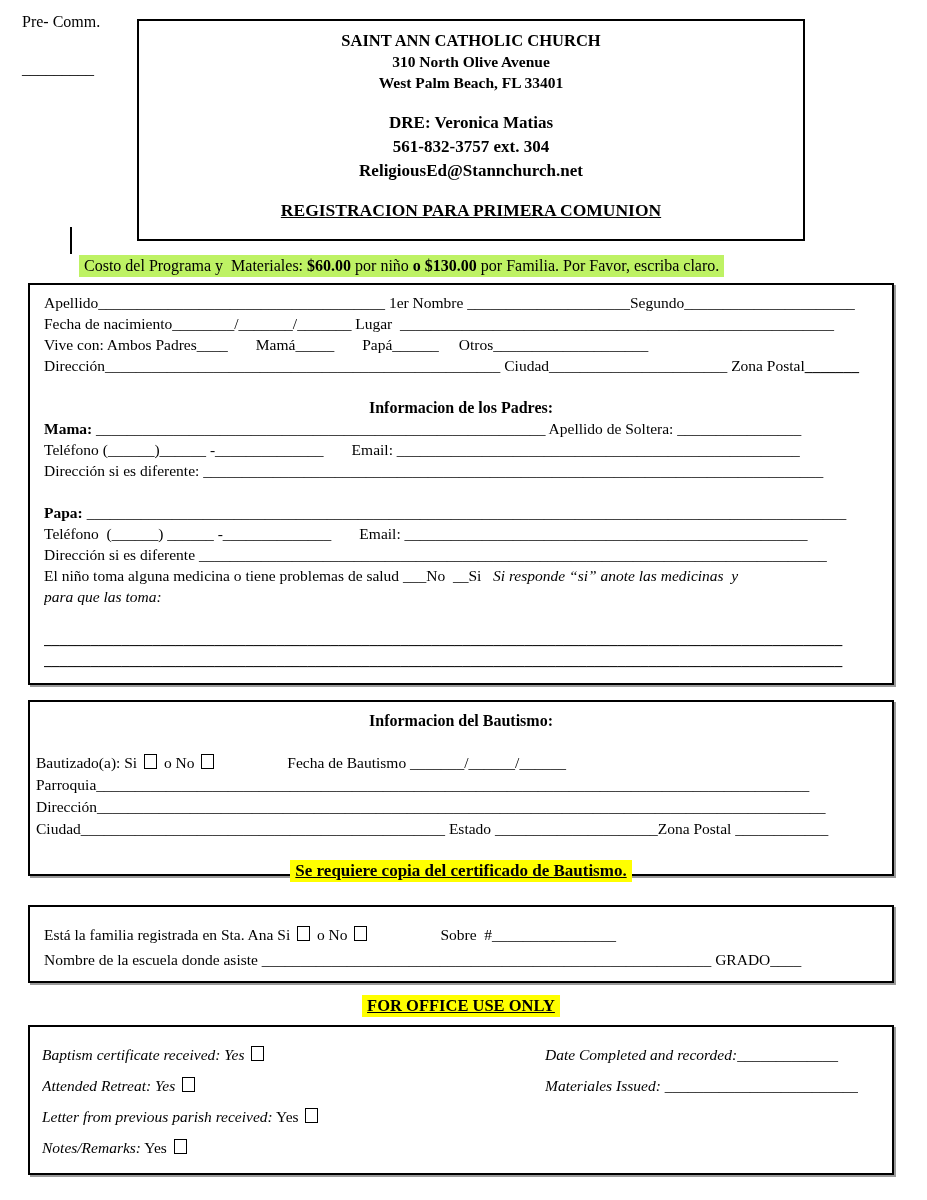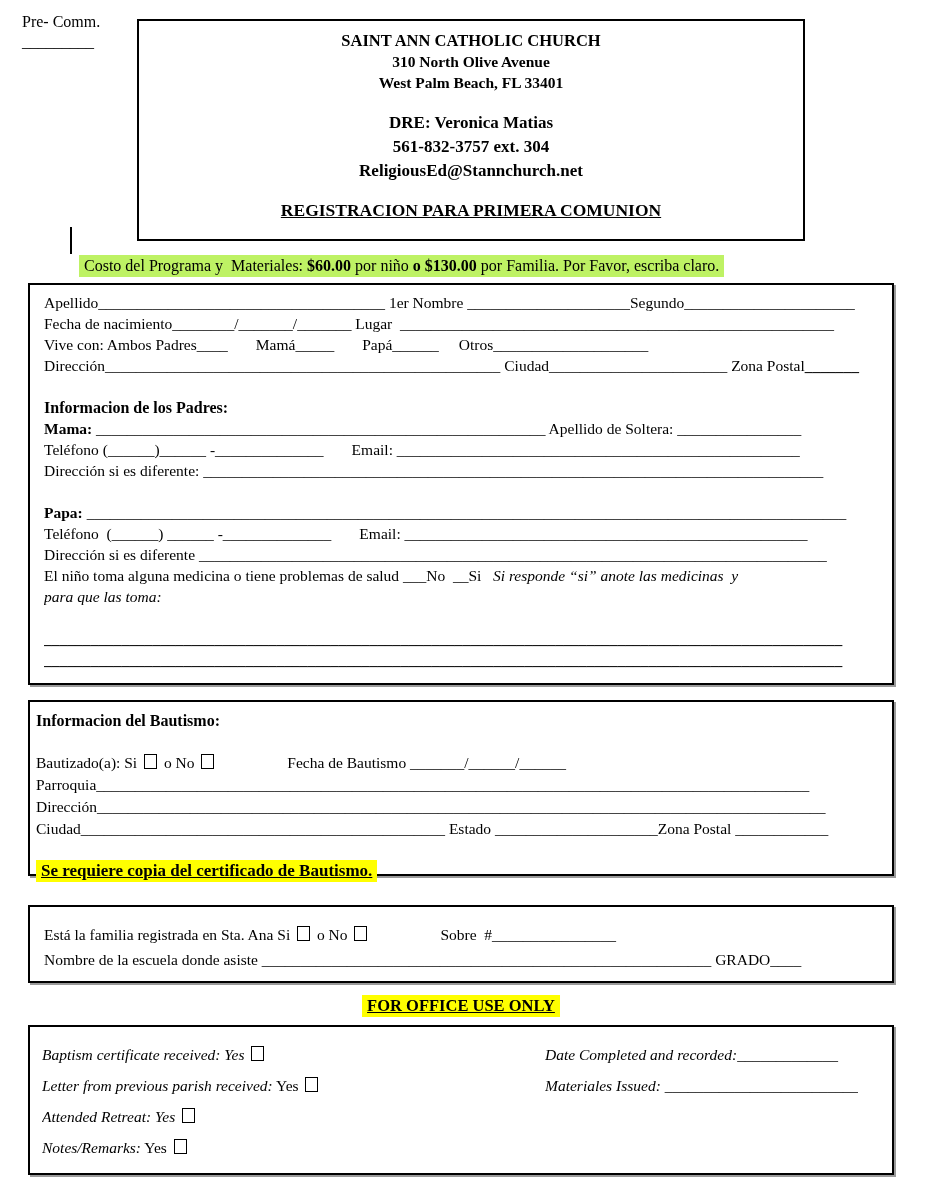--- a/index.html
+++ b/index.html
@@ -6,21 +6,21 @@
   .page{position:relative;width:927px;height:1200px;background:#ffffff;
         font-family:"Liberation Serif", serif;font-size:15.5px;color:#000;overflow:hidden;}
   .line{white-space:pre;overflow:hidden;line-height:21px;}
   .b{font-weight:bold;}
   .i{font-style:italic;}
   .u{letter-spacing:0;}
   .sp{height:21px;}
   .sp2{height:20px;}
   
   .corner{position:absolute;left:22px;top:12px;font-size:16px;line-height:20px;}
-  .corner .blank{margin-top:0;}
+  .corner .blank{margin-top:27px;}
   
   .hbox{position:absolute;left:137px;top:19px;width:668px;height:222px;
         border:2px solid #000;text-align:center;box-sizing:border-box;}
   .h-church{margin-top:9px;font-weight:bold;font-size:16.5px;line-height:21px;}
   .h-addr{font-weight:bold;font-size:15.5px;line-height:21px;}
   .h-dre{margin-top:18px;font-weight:bold;font-size:17px;line-height:24px;}
   .h-sub{font-weight:bold;font-size:17px;line-height:24px;}
   .h-title{margin-top:17px;font-weight:bold;font-size:17.5px;text-decoration:underline;}
   
   .cursor{position:absolute;left:70px;top:227px;width:2px;height:27px;background:#000;}
@@ -30,21 +30,21 @@
   
   .box{position:absolute;left:28px;width:866px;border:2px solid #000;box-sizing:border-box;
        box-shadow:2px 2px 0 #9a9a9a;background:#fff;}
   .box1{top:283px;height:402px;padding:7px 14px;}
   .box2{top:700px;height:176px;padding:8px 6px;}
   .box2 .line{line-height:22px;}
   .box3{top:905px;height:78px;padding:15px 14px;}
   .box3 .line{line-height:25px;}
   .box4{top:1025px;height:150px;padding:12px 12px;font-style:normal;}
   .box4 .line{line-height:31px;}
-  .center{text-align:left;}
+  .center{text-align:center;}
   .sec-title{font-weight:bold;font-size:16px;}
   .notice{display:inline-block;background:#ffff00;font-weight:bold;font-size:17px;
           text-decoration:underline;padding:1px 5px;}
   .office-head{position:absolute;left:28px;top:995px;width:866px;text-align:center;}
   .office-head .notice{font-size:16.5px;}
   
   .cb{display:inline-block;width:11px;height:13px;border:1.4px solid #000;
       vertical-align:-1px;margin:0 3px;}.g20{margin-left:20px;margin-top:37px;}
   .g28{margin-left:28px;}.g70{margin-left:70px;}.g90{margin-left:70px;}
   .o-right{position:absolute;left:515px;top:12px;}
@@ -108,22 +108,22 @@
 
   <div class="box box3">
     <div class="line"><span>Está la familia registrada en Sta. Ana Si </span><span class="cb"></span><span> o No </span><span class="cb"></span><span class="g70">Sobre  #</span><span class="u">________________</span></div>
     <div class="line"><span>Nombre de la escuela donde asiste </span><span class="u">__________________________________________________________</span><span> GRADO</span><span class="u">____</span></div>
   </div>
 
   <div class="office-head"><span class="notice">FOR OFFICE USE ONLY</span></div>
 
   <div class="box box4">
     <div class="line"><span class="i">Baptism certificate received: Yes </span><span class="cb"></span></div>
+    <div class="line"><span class="i">Attended Retreat: Yes </span><span class="cb"></span></div>
     <div class="line"><span class="i">Letter from previous parish received:</span><span> Yes </span><span class="cb"></span></div>
-    <div class="line"><span class="i">Attended Retreat: Yes </span><span class="cb"></span></div>
     <div class="line"><span class="i">Notes/Remarks:</span><span> Yes </span><span class="cb"></span></div>
     <div class="o-right">
       <div class="line"><span class="i">Date Completed and recorded:</span><span class="u">_____________</span></div>
       <div class="line"><span class="i">Materiales Issued: </span><span class="u">_________________________</span></div>
     </div>
   </div>
 
 </div>
 
 </body></html>

